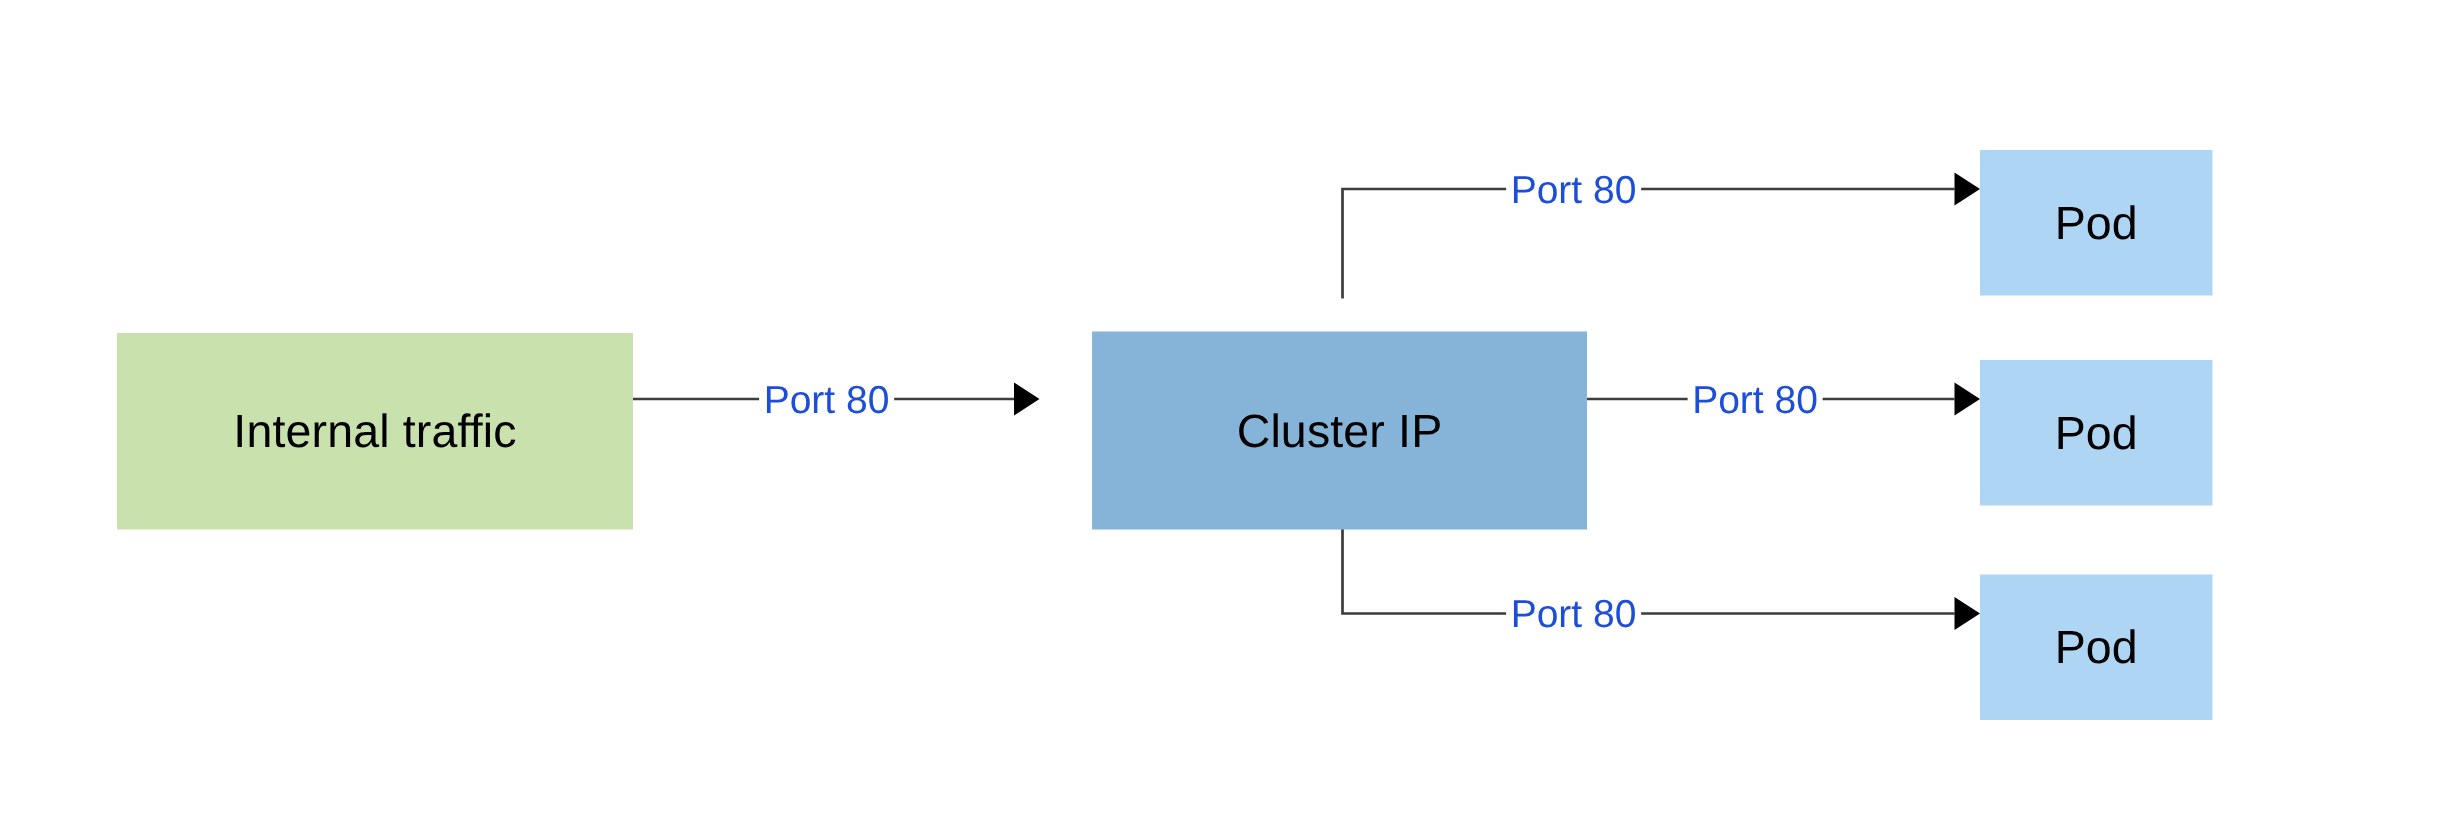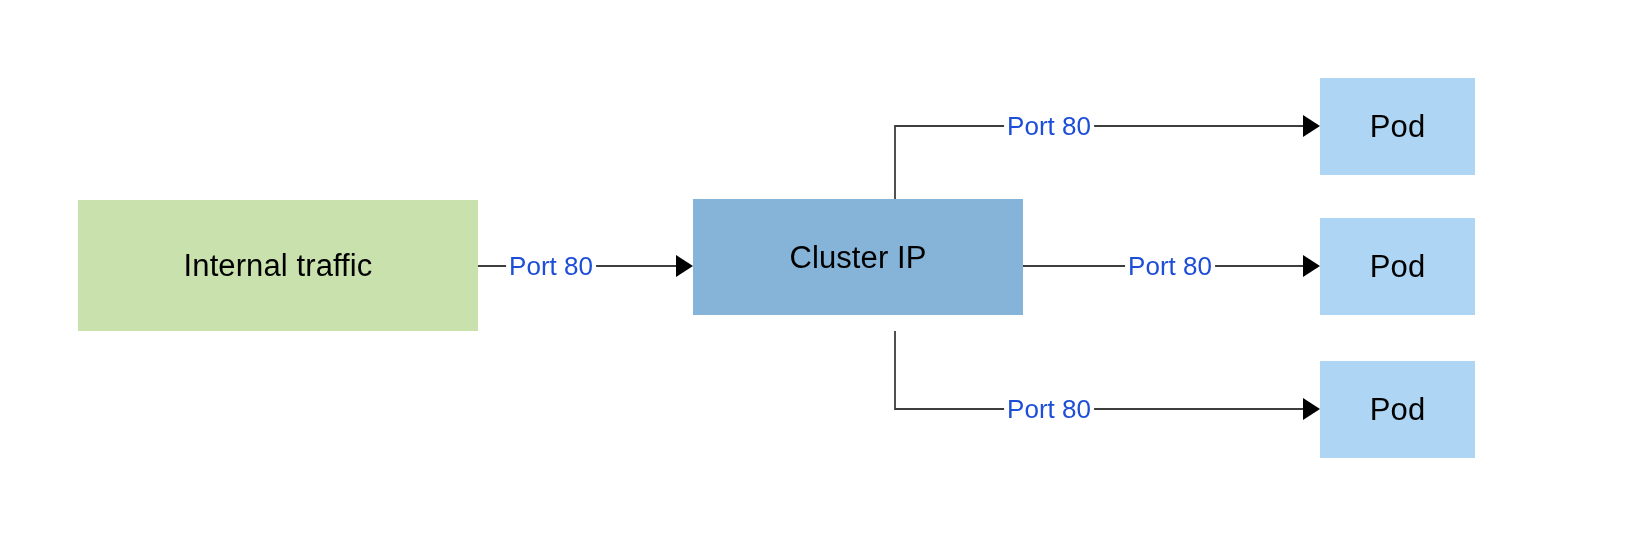--- a/index.html
+++ b/index.html
@@ -21,33 +21,34 @@
     position: absolute;
     display: flex;
     align-items: center;
     justify-content: center;
     box-sizing: border-box;
     font-family: "Liberation Sans", sans-serif;
     font-size: 31px;
     color: #000000;
     line-height: 1;
     letter-spacing: 0.1px;
+    margin-top: 22px;
   }
   .node-internal {
     left: 78px;
     top: 200px;
-    width: 400px;
+    width: 344px;
     height: 131px;
     background: #c9e2ad;
   }
   .node-cluster {
-    left: 693px;
+    left: 728px;
     top: 199px;
     width: 330px;
-    height: 116px;
+    height: 132px;
     background: #86b4d8;
   }
   .node-pod {
     left: 1320px;
     width: 155px;
     height: 97px;
     background: #aed6f4;
   }
   .node-pod-0 { top: 78px; }
   .node-pod-1 { top: 218px; }

